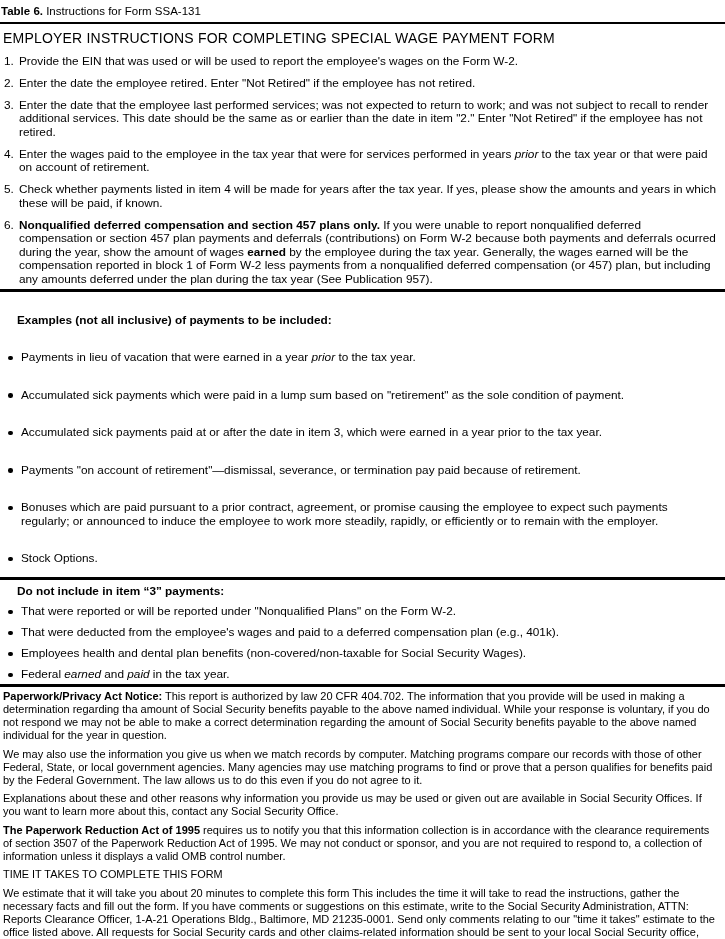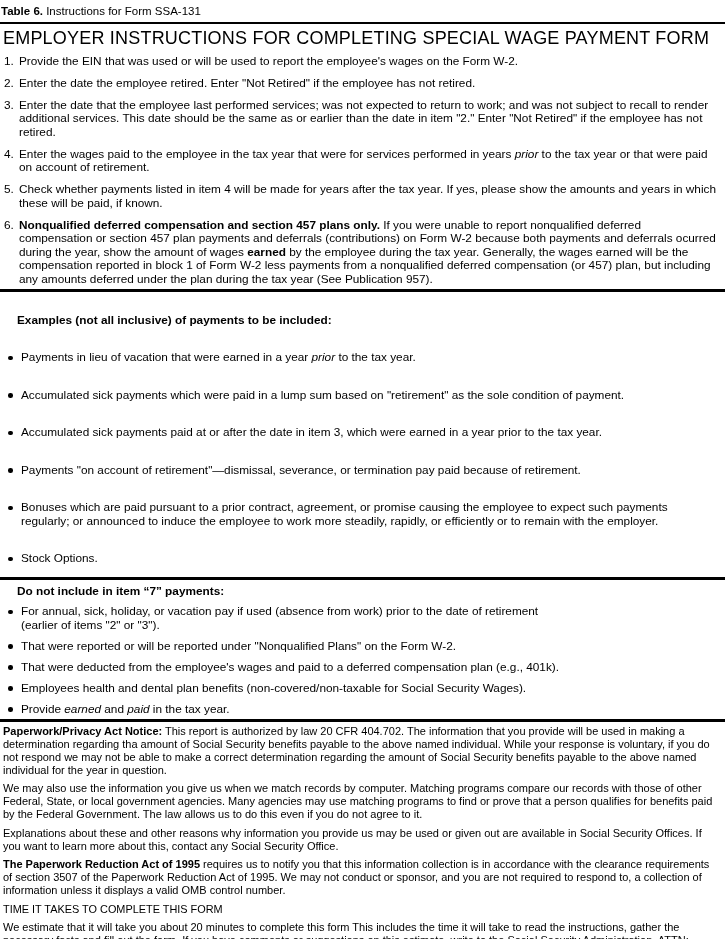--- a/index.html
+++ b/index.html
@@ -16,21 +16,21 @@
   .title-row {
     font-size: 11.5px; line-height: 13px;
     padding-left: 1px;
   }
   .rule { border: 0; margin: 0; }
   .rule-title  { border-top: 2px solid #000; margin-top: 4px; }
   .rule-thick  { border-top: 3px solid #000; }
   .rule-footer { border-top: 1.5px solid #000; margin-top: 2px; }
 
   .main-heading {
-    font-size: 18px; line-height: 15px;
+    font-size: 14px; line-height: 15px;
     letter-spacing: 0.2px;
     margin: 7px 7px 0 3px;
   }
 
   .items { padding: 0 9px 0 4px; }
   .item {
     display: flex;
     margin-top: 8.5px;
     font-size: 11.8px; line-height: 13.5px;
   }
@@ -143,41 +143,37 @@
       <div class="bullet">
         <span class="dot"></span>
         <div class="btext"><span>Stock Options.</span></div>
       </div>
     </div>
   </div>
 
   <hr class="rule rule-thick rt-x1">
 
   <div>
-    <div class="sec-title x">Do not include in item “7” payments:</div>
+    <div class="sec-title x">Do not include in item “3” payments:</div>
     <div class="bullets tight">
-      <div class="bullet">
-        <span class="dot"></span>
-        <div class="btext"><span>For annual, sick, holiday, or vacation pay if used (absence from work) prior to the date of retirement</span><br><span>(earlier of items "2" or "3").</span></div>
-      </div>
       <div class="bullet">
         <span class="dot"></span>
         <div class="btext"><span>That were reported or will be reported under "Nonqualified Plans" on the Form W-2.</span></div>
       </div>
       <div class="bullet">
         <span class="dot"></span>
         <div class="btext"><span>That were deducted from the employee's wages and paid to a deferred compensation plan (e.g., 401k).</span></div>
       </div>
       <div class="bullet">
         <span class="dot"></span>
         <div class="btext"><span>Employees health and dental plan benefits (non-covered/non-taxable for Social Security Wages).</span></div>
       </div>
       <div class="bullet">
         <span class="dot"></span>
-        <div class="btext"><span>Provide </span><span style="font-style: italic;">earned</span><span> and </span><span style="font-style: italic;">paid</span><span> in the tax year.</span></div>
+        <div class="btext"><span>Federal </span><span style="font-style: italic;">earned</span><span> and </span><span style="font-style: italic;">paid</span><span> in the tax year.</span></div>
       </div>
     </div>
   </div>
 
   <hr class="rule rule-thick rt-no">
 
   <div class="notices">
     <div class="para first"><span style="font-weight: bold;">Paperwork/Privacy Act Notice:</span><span> This report is authorized by law 20 CFR 404.702. The information that you provide will be used in making a determination regarding tha amount of Social Security benefits payable to the above named individual. While your response is voluntary, if you do not respond we may not be able to make a correct determination regarding the amount of Social Security benefits payable to the above named individual for the year in question.</span></div>
     <div class="para">We may also use the information you give us when we match records by computer. Matching programs compare our records with those of other Federal, State, or local government agencies. Many agencies may use matching programs to find or prove that a person qualifies for benefits paid by the Federal Government. The law allows us to do this even if you do not agree to it.</div>
     <div class="para">Explanations about these and other reasons why information you provide us may be used or given out are available in Social Security Offices. If you want to learn more about this, contact any Social Security Office.</div>

